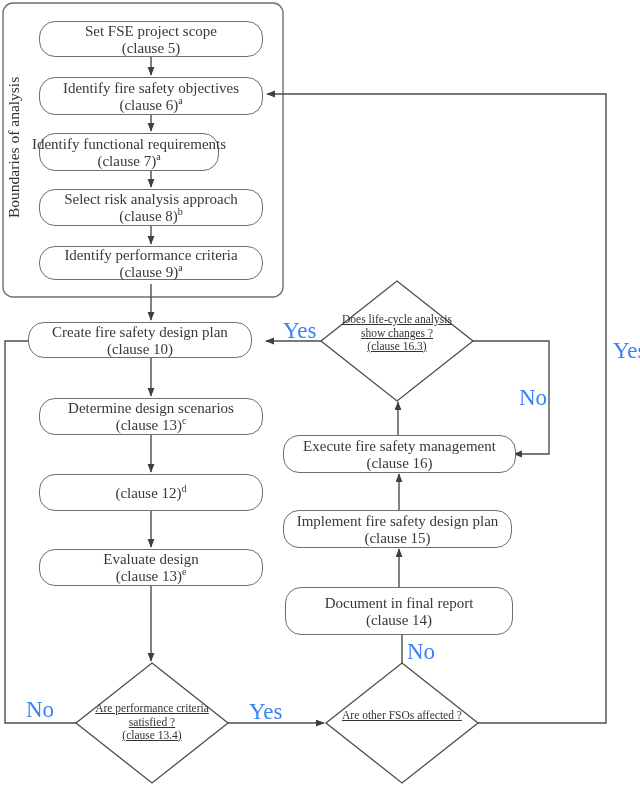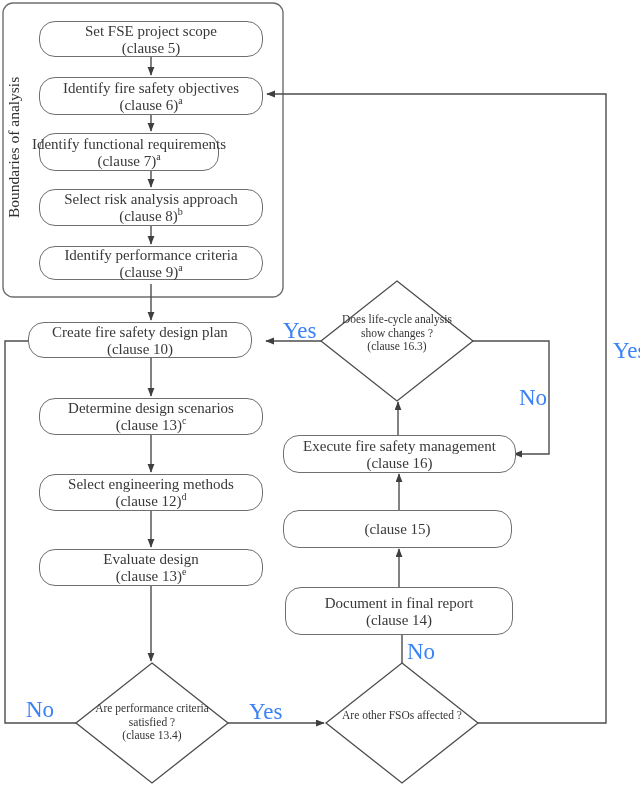--- a/index.html
+++ b/index.html
@@ -6,21 +6,21 @@
   body{width:640px;height:786px;position:relative;overflow:hidden;
        font-family:"Liberation Serif","DejaVu Serif",serif;color:#383838;}
   #canvas{position:absolute;left:0;top:0;width:640px;height:786px;}
   svg.layer{position:absolute;left:0;top:0;}
   .node{position:absolute;background:#fff;border:1.4px solid #6f6f6f;border-radius:16px;
         display:flex;flex-direction:column;align-items:center;justify-content:center;
         text-align:center;box-sizing:border-box;}
   .node .t1{font-size:15px;line-height:17px;white-space:nowrap;}
   .node .t2{font-size:15px;line-height:16px;white-space:nowrap;}
   .node sup{font-size:10px;line-height:0;}
-  .dtext{position:absolute;text-align:center;font-size:11.5px;line-height:13.5px;color:#333;}
+  .dtext{position:absolute;text-align:center;font-size:11.5px;line-height:13.5px;color:#333;text-decoration:underline;}
   .dtext div:empty{display:none;}
   .elabel{position:absolute;font-size:23px;color:#3b82f6;}
   .vlabel{position:absolute;left:5px;top:78px;width:24px;height:140px;
           writing-mode:vertical-rl;transform:rotate(180deg);
           font-size:15.5px;text-align:center;white-space:nowrap;color:#2f2f2f;}
 </style>
 </head>
 <body>
 
 <div id="canvas">
@@ -84,33 +84,33 @@
   </div>
   <div class="node" style="left:28px;top:322px;width:224px;height:36px">
     <div class="t1">Create fire safety design plan</div>
     <div class="t2"><span>(clause 10)</span><sup></sup></div>
   </div>
   <div class="node" style="left:39px;top:398px;width:224px;height:37px">
     <div class="t1">Determine design scenarios</div>
     <div class="t2"><span>(clause 13)</span><sup>c</sup></div>
   </div>
   <div class="node" style="left:39px;top:474px;width:224px;height:37px">
-    <div class="t1">Select engineering methods</div>
     <div class="t2"><span>(clause 12)</span><sup>d</sup></div>
   </div>
   <div class="node" style="left:39px;top:549px;width:224px;height:37px">
     <div class="t1">Evaluate design</div>
     <div class="t2"><span>(clause 13)</span><sup>e</sup></div>
   </div>
 
   <div class="node" style="left:283px;top:435px;width:233px;height:38px">
     <div class="t1">Execute fire safety management</div>
     <div class="t2"><span>(clause 16)</span><sup></sup></div>
   </div>
   <div class="node" style="left:283px;top:510px;width:229px;height:38px">
+    <div class="t1">Implement fire safety design plan</div>
     <div class="t2"><span>(clause 15)</span><sup></sup></div>
   </div>
   <div class="node" style="left:285px;top:587px;width:228px;height:48px">
     <div class="t1">Document in final report</div>
     <div class="t2"><span>(clause 14)</span><sup></sup></div>
   </div>
 
   <div class="dtext" style="left:325px;top:313px;width:144px">
     <div>Does life-cycle analysis</div>
     <div>show changes ?</div>

